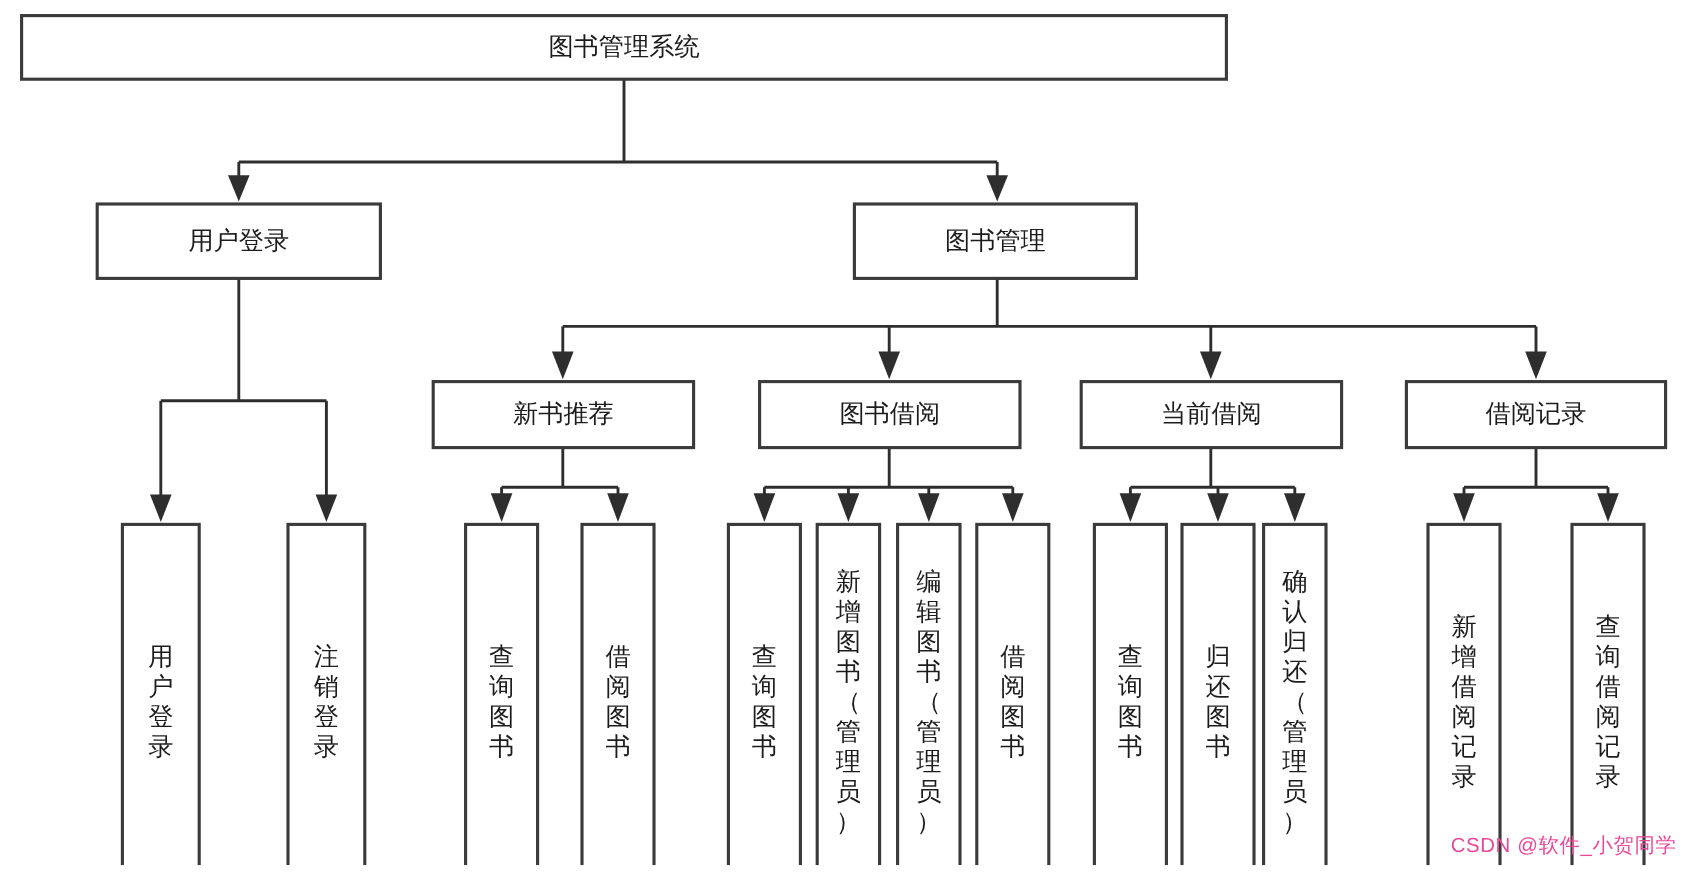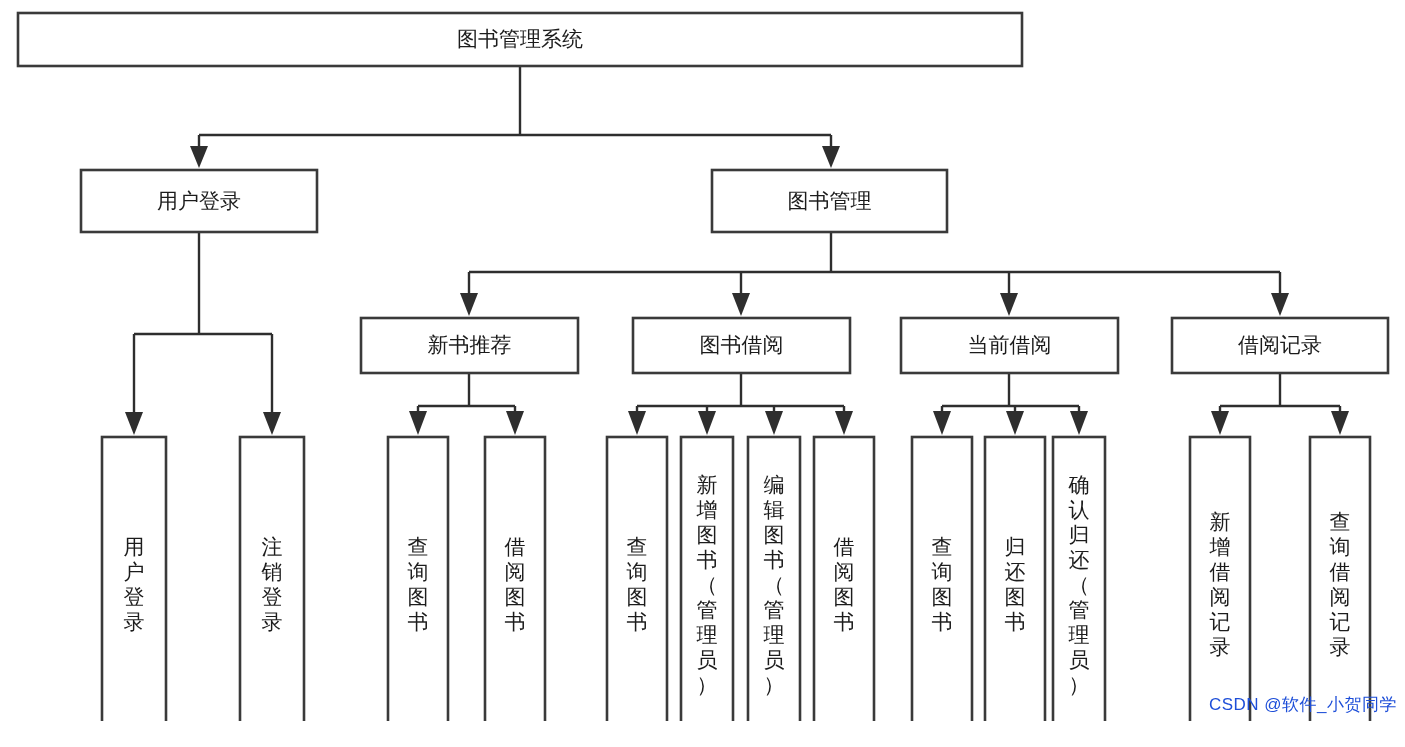--- a/index.html
+++ b/index.html
@@ -51,21 +51,21 @@
   .arrow-head {
     fill: #2e2e2e;
     stroke: none;
   }
   .watermark {
     position: absolute;
     right: 8px;
     bottom: 5px;
     font-family: "Liberation Sans", "DejaVu Sans", sans-serif;
     font-size: 17px;
-    color: #1d4ed8;
+    color: #ec4899;
     white-space: nowrap;
     letter-spacing: 0.5px;
     user-select: none;
   }
 </style>
 </head>
 <body>
 
 <div id="diagram-root">
 

